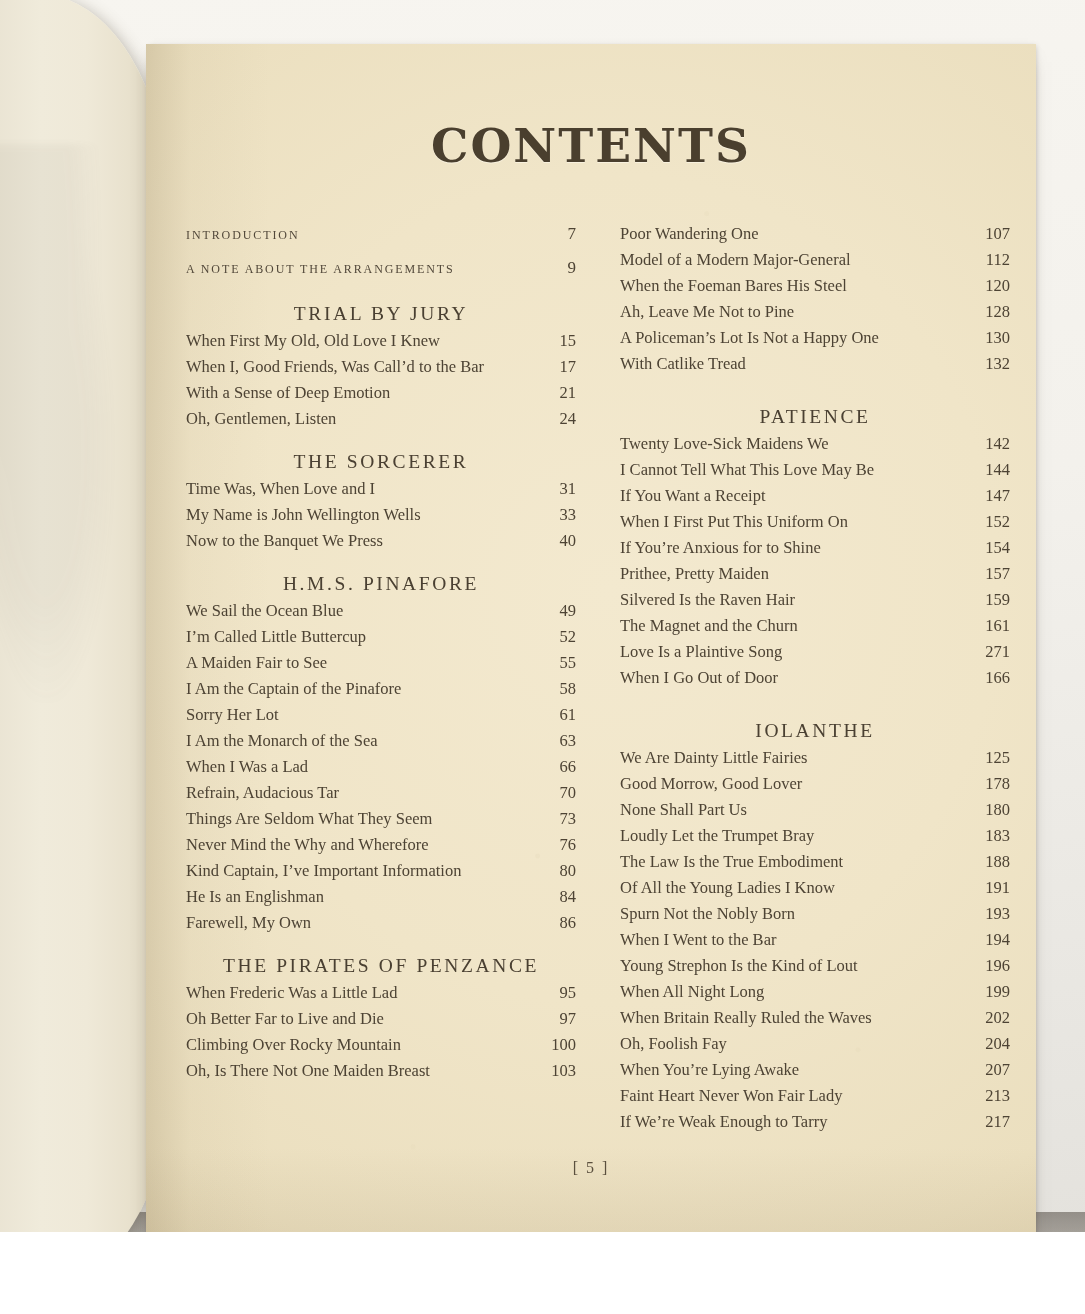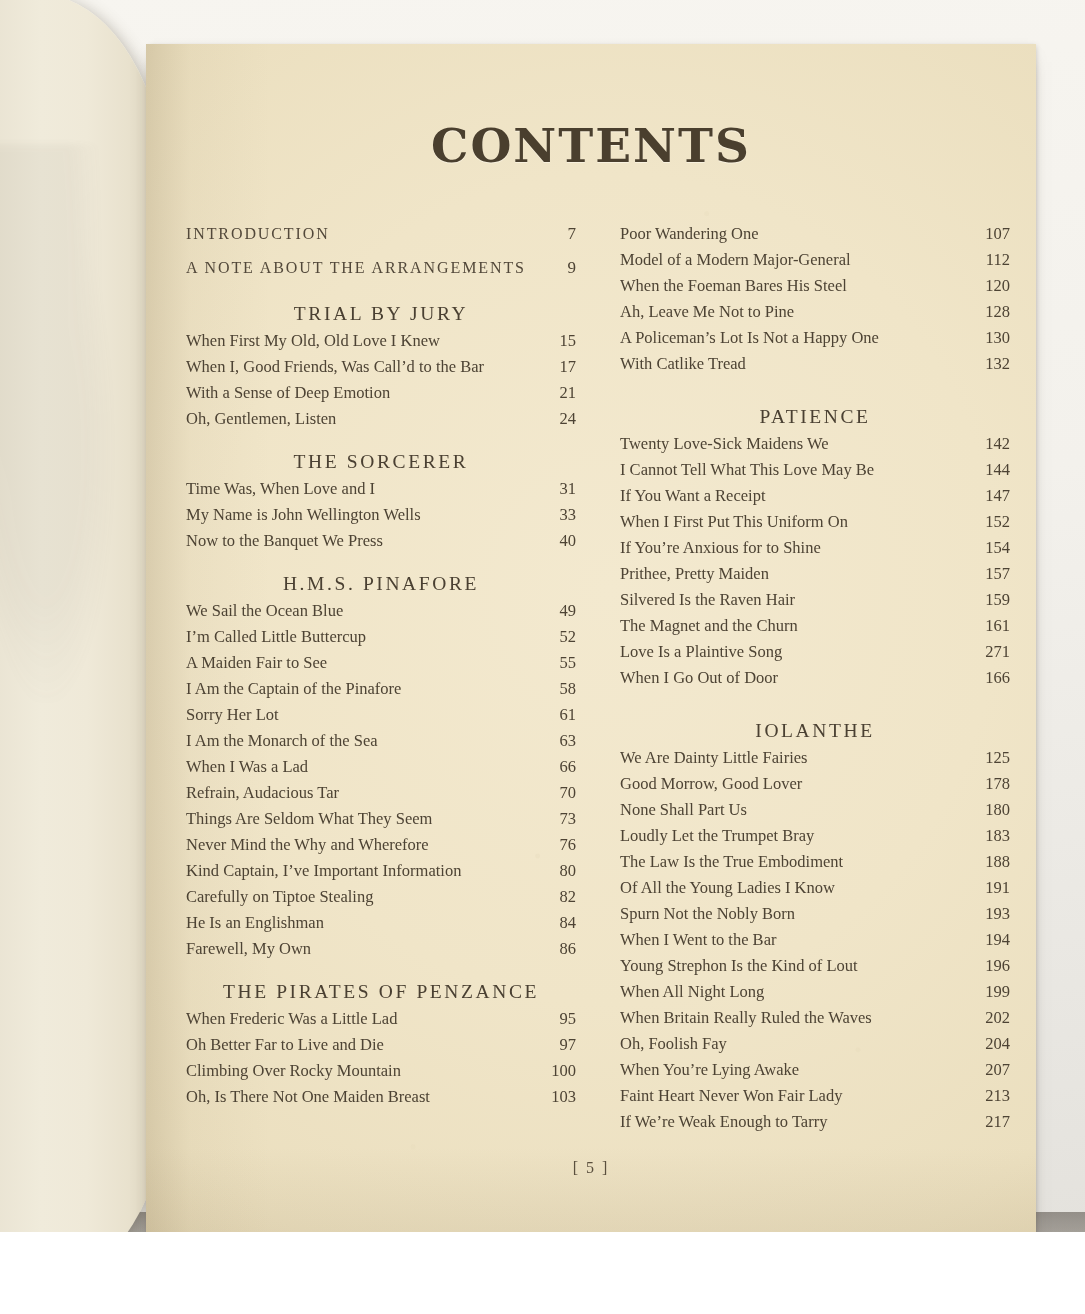--- a/index.html
+++ b/index.html
@@ -147,21 +147,21 @@
   .col-right { left: 440px; width: 390px; margin-left: 34px; }
 
   
   .front-row {
     display: flex;
     align-items: baseline;
     height: 34px;
   }
   .front-label {
     flex: 1 1 auto;
-    font-size: 16px;
+    font-size: 12px;
     letter-spacing: 1.9px;
     font-variant: small-caps;
     text-transform: uppercase;
     color: #52483a;
   }
   .front-page {
     flex: 0 0 42px;
     text-align: right;
     font-size: 17px;
     color: #4d4334;
@@ -327,24 +327,20 @@
               </div>
               <div class="entry">
                 <span class="entry-title">Never Mind the Why and Wherefore</span>
                 <span class="entry-page">76</span>
               </div>
               <div class="entry">
                 <span class="entry-title">Kind Captain, I’ve Important Information</span>
                 <span class="entry-page">80</span>
               </div>
               <div class="entry">
-                <span class="entry-title">Carefully on Tiptoe Stealing</span>
-                <span class="entry-page">82</span>
-              </div>
-              <div class="entry">
                 <span class="entry-title">He Is an Englishman</span>
                 <span class="entry-page">84</span>
               </div>
               <div class="entry">
                 <span class="entry-title">Farewell, My Own</span>
                 <span class="entry-page">86</span>
               </div>
               <div class="section-head">THE PIRATES OF PENZANCE</div>
               <div class="entry">
                 <span class="entry-title">When Frederic Was a Little Lad</span>

